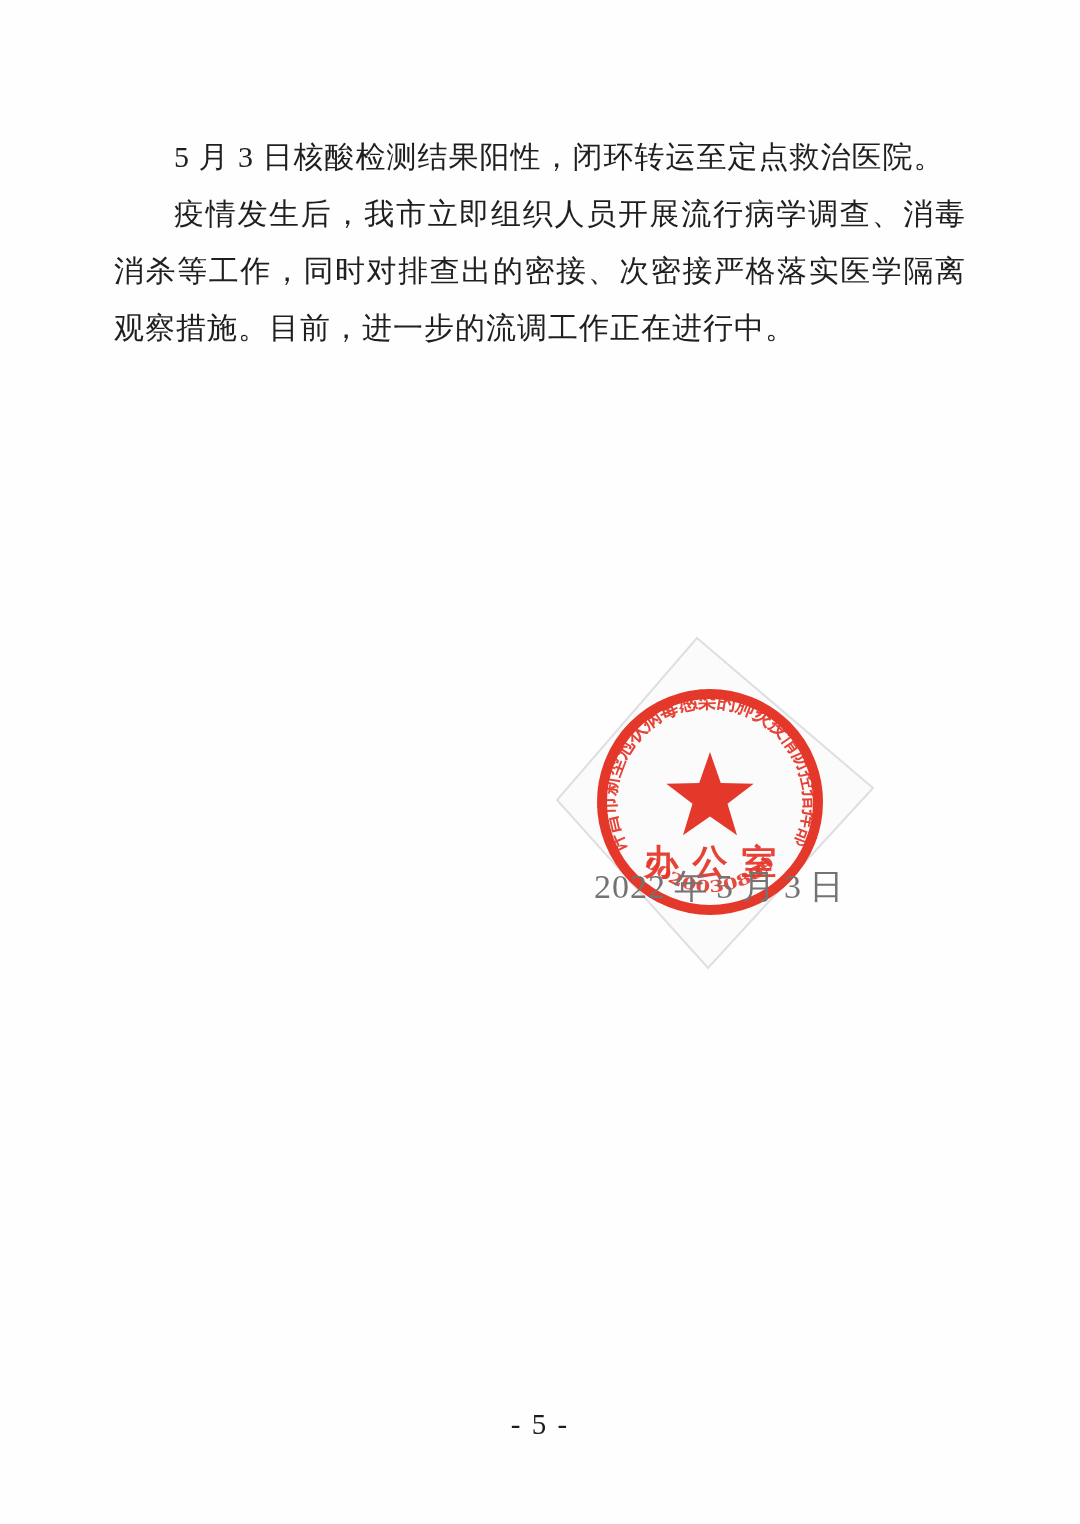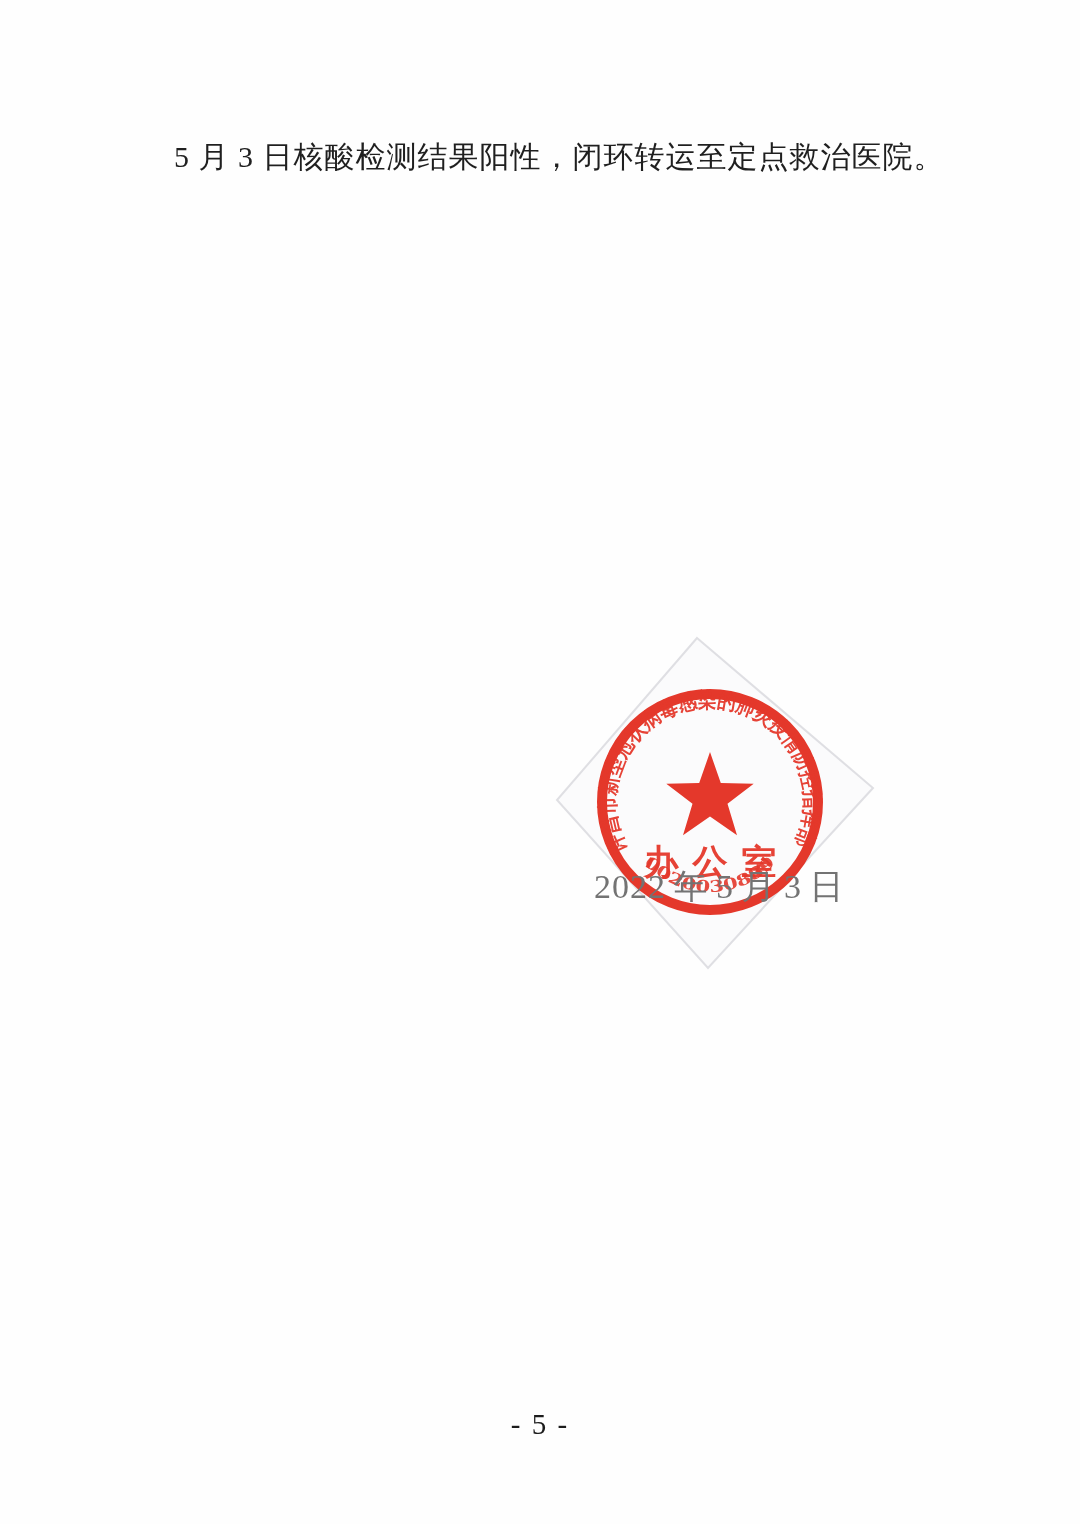--- a/index.html
+++ b/index.html
@@ -89,20 +89,21 @@
     z-index: 2;
   }
 </style>
 </head>
 <body>
 
 <div class="page">
 
   <main class="body-text">
     <p>5 月 3 日核酸检测结果阳性，闭环转运至定点救治医院。</p>
+    <p>疫情发生后，我市立即组织人员开展流行病学调查、消毒消杀等工作，同时对排查出的密接、次密接严格落实医学隔离观察措施。目前，进一步的流调工作正在进行中。</p>
   </main>
 
   <div class="seal-wrap">
     <svg width="345" height="360" viewBox="0 0 345 360" xmlns="http://www.w3.org/2000/svg">
       <defs>
         <path id="ring-arc" d="M 82.7 227.5 A 95 95 0 1 1 247.3 227.5" fill="none"></path>
         <path id="code-arc" d="M 91.3 231.6 A 90 90 0 0 0 238.7 231.6" fill="none"></path>
       </defs>
 
       <polygon class="watermark-line" points="152,16 328,166 163,346 12,178"></polygon>

